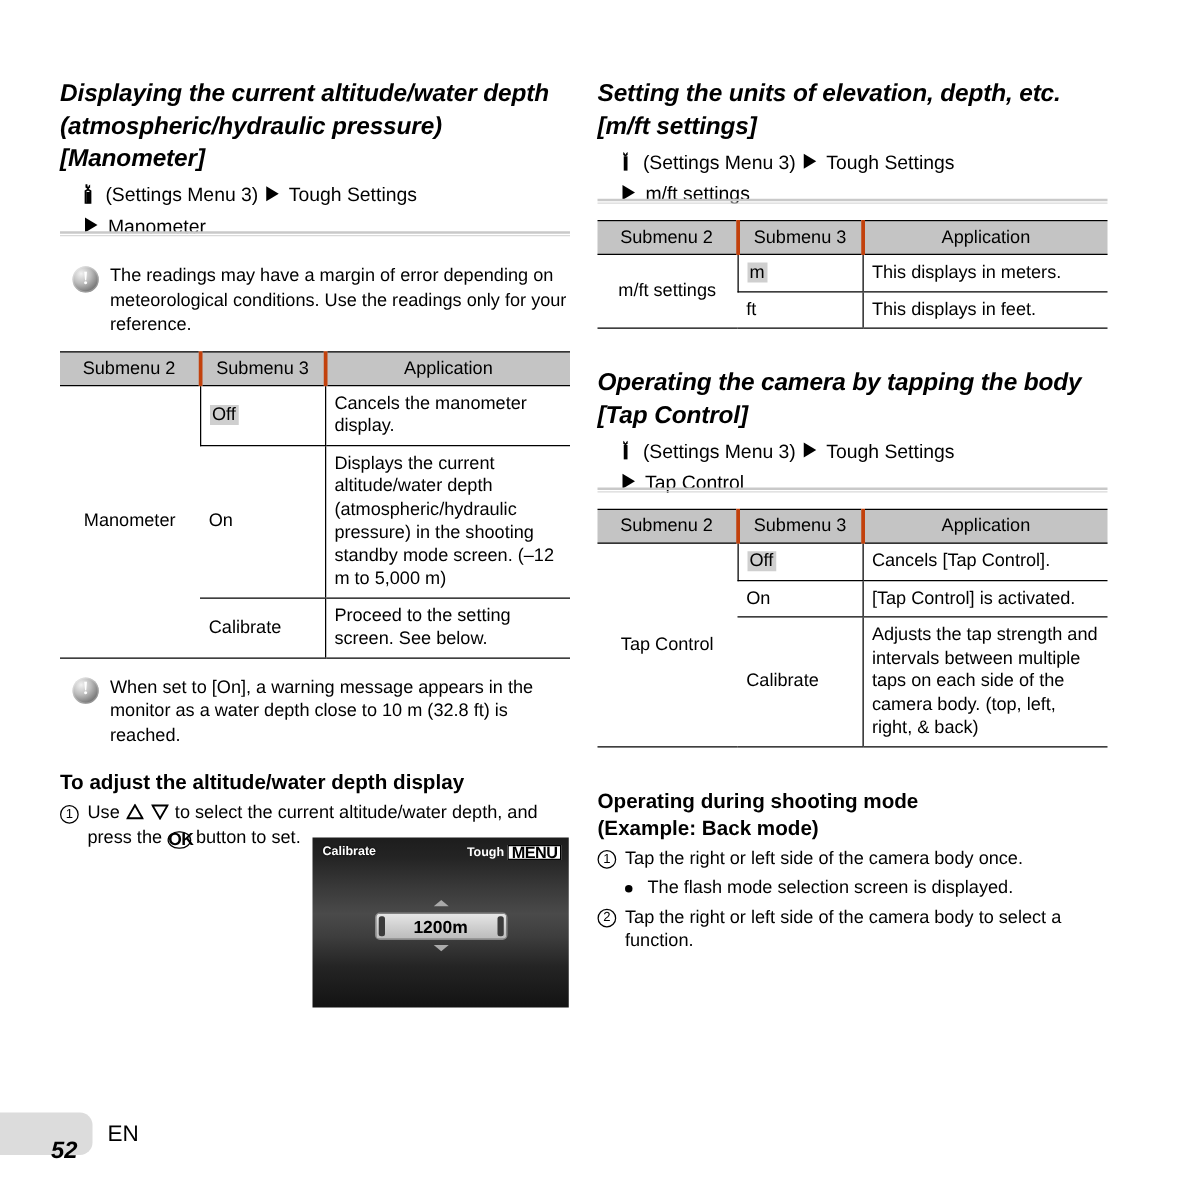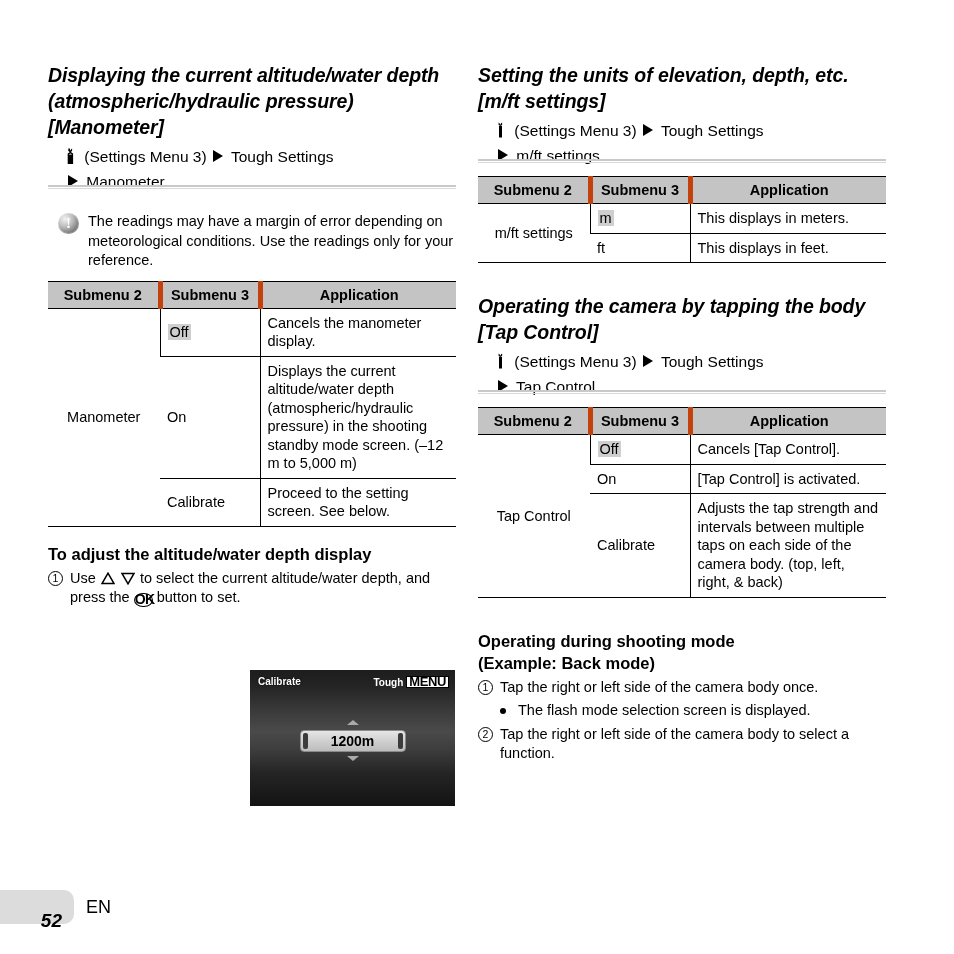--- a/index.html
+++ b/index.html
@@ -107,27 +107,27 @@
   table.spec {
     border-collapse: collapse;
     width: 100%;
     font-size: 14.5px;
     margin-top: 2px;
   }
   table.spec th {
     background: #c4c4c4;
     border: 1px solid #000;
     border-left: none; border-right: none;
-    font-weight: bold;
+    font-weight: normal;
     font-size: 14.5px;
     padding: 5px 4px;
     text-align: center;
   }
   table.spec thead tr th { border-top: 1.5px solid #000; border-bottom: 1.5px solid #000; }
-  table.spec th + th { border-left: 5px solid #c2410c; }
+  table.spec th + th { border-left: 3px solid #c2410c; }
   table.spec td {
     border: 1px solid #000;
     border-left: none; border-right: none;
     padding: 5px 7px;
     vertical-align: middle;
     line-height: 18.5px;
   }
   table.spec td + td { border-left: 1px solid #000; }
   table.spec tbody tr:last-child td { border-bottom: 1.5px solid #000; }
   td.c-sub2 { text-align: center; width: 112px; }
@@ -337,20 +337,24 @@
           <td class="c-sub3">On</td>
           <td class="c-app">Displays the current altitude/water depth (atmospheric/hydraulic pressure) in the shooting standby mode screen. (–12 m to 5,000 m)</td>
         </tr>
         <tr>
           <td class="c-sub3">Calibrate</td>
           <td class="c-app">Proceed to the setting screen. See below.</td>
         </tr>
       </tbody>
     </table>
 
+    <div class="note" style="margin-top:14px">
+      <span class="bang-ico"></span>
+      <span>When set to [On], a warning message appears in the monitor as a water depth close to 10 m (32.8 ft) is reached.</span>
+    </div>
 
     <div class="sub-head">To adjust the altitude/water depth display</div>
 
     <div class="step">
       <span class="circ-num">1</span>
       <span>Use</span>
       <span class="tri-up">
         <svg viewBox="0 0 14 13" width="14" height="13" aria-hidden="true">
           <path d="M7 1.2 L13 11.6 L1 11.6 Z" fill="none" stroke="#000" stroke-width="1.5"></path>
         </svg>

